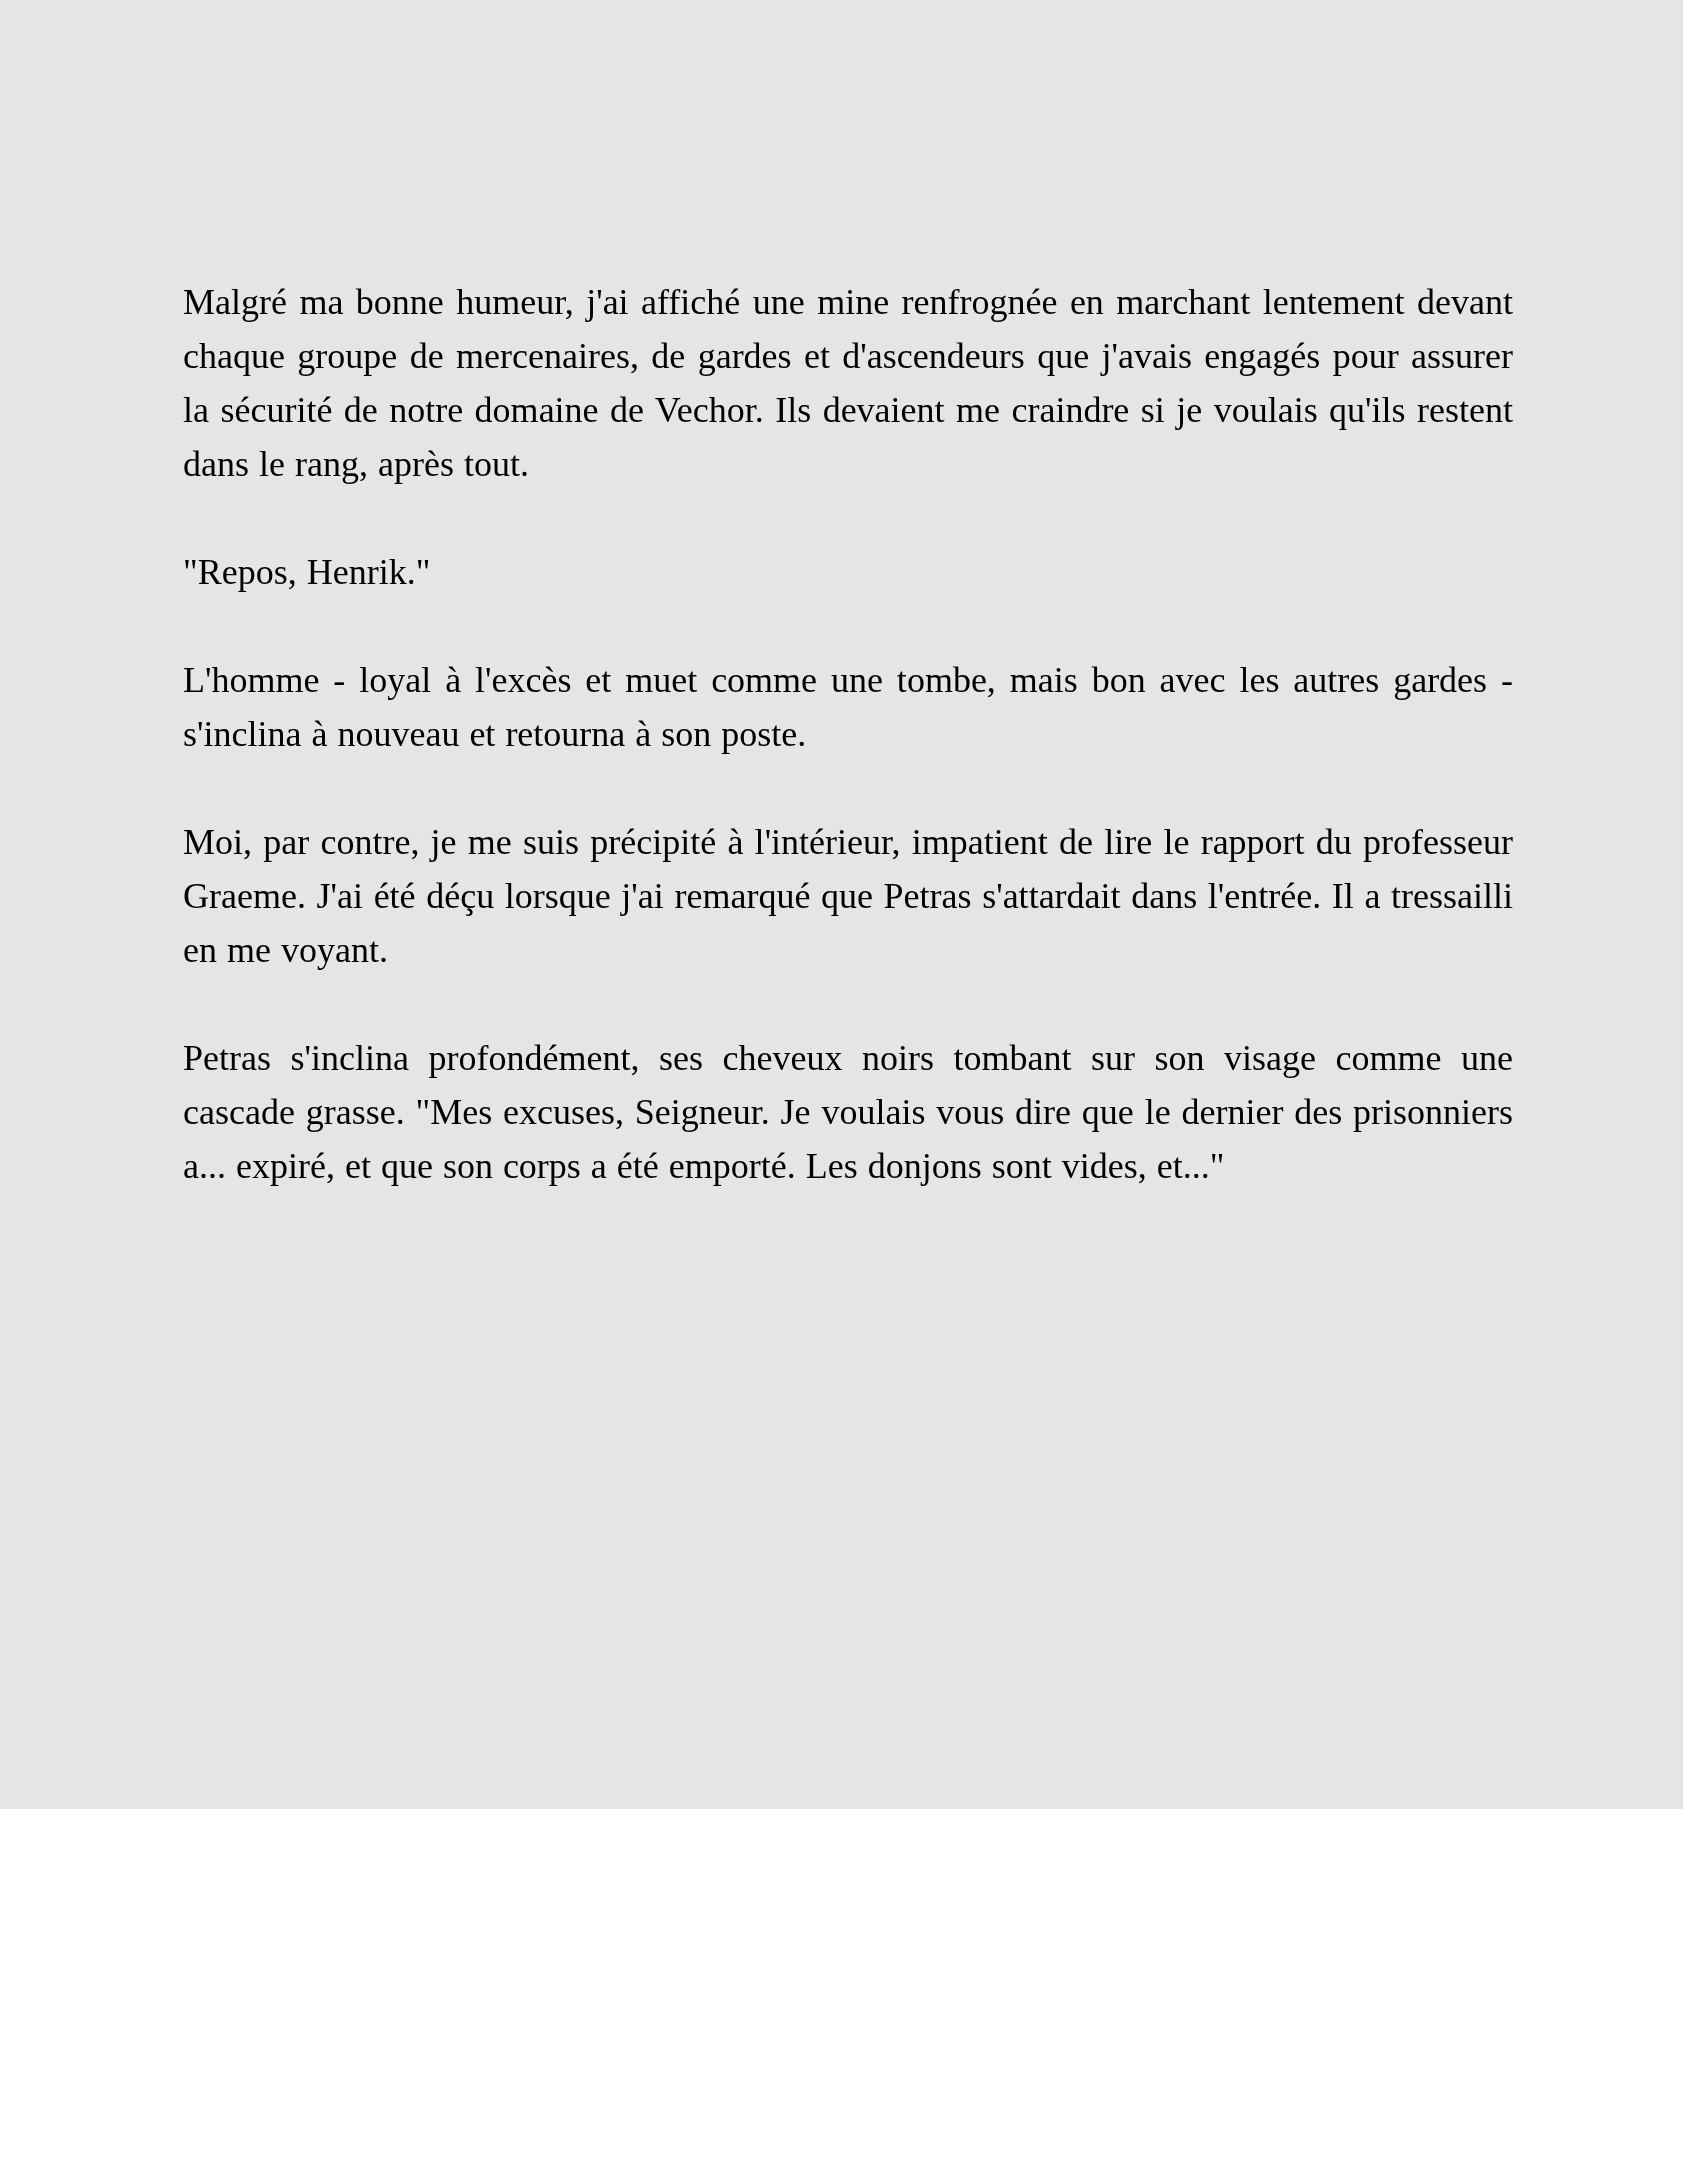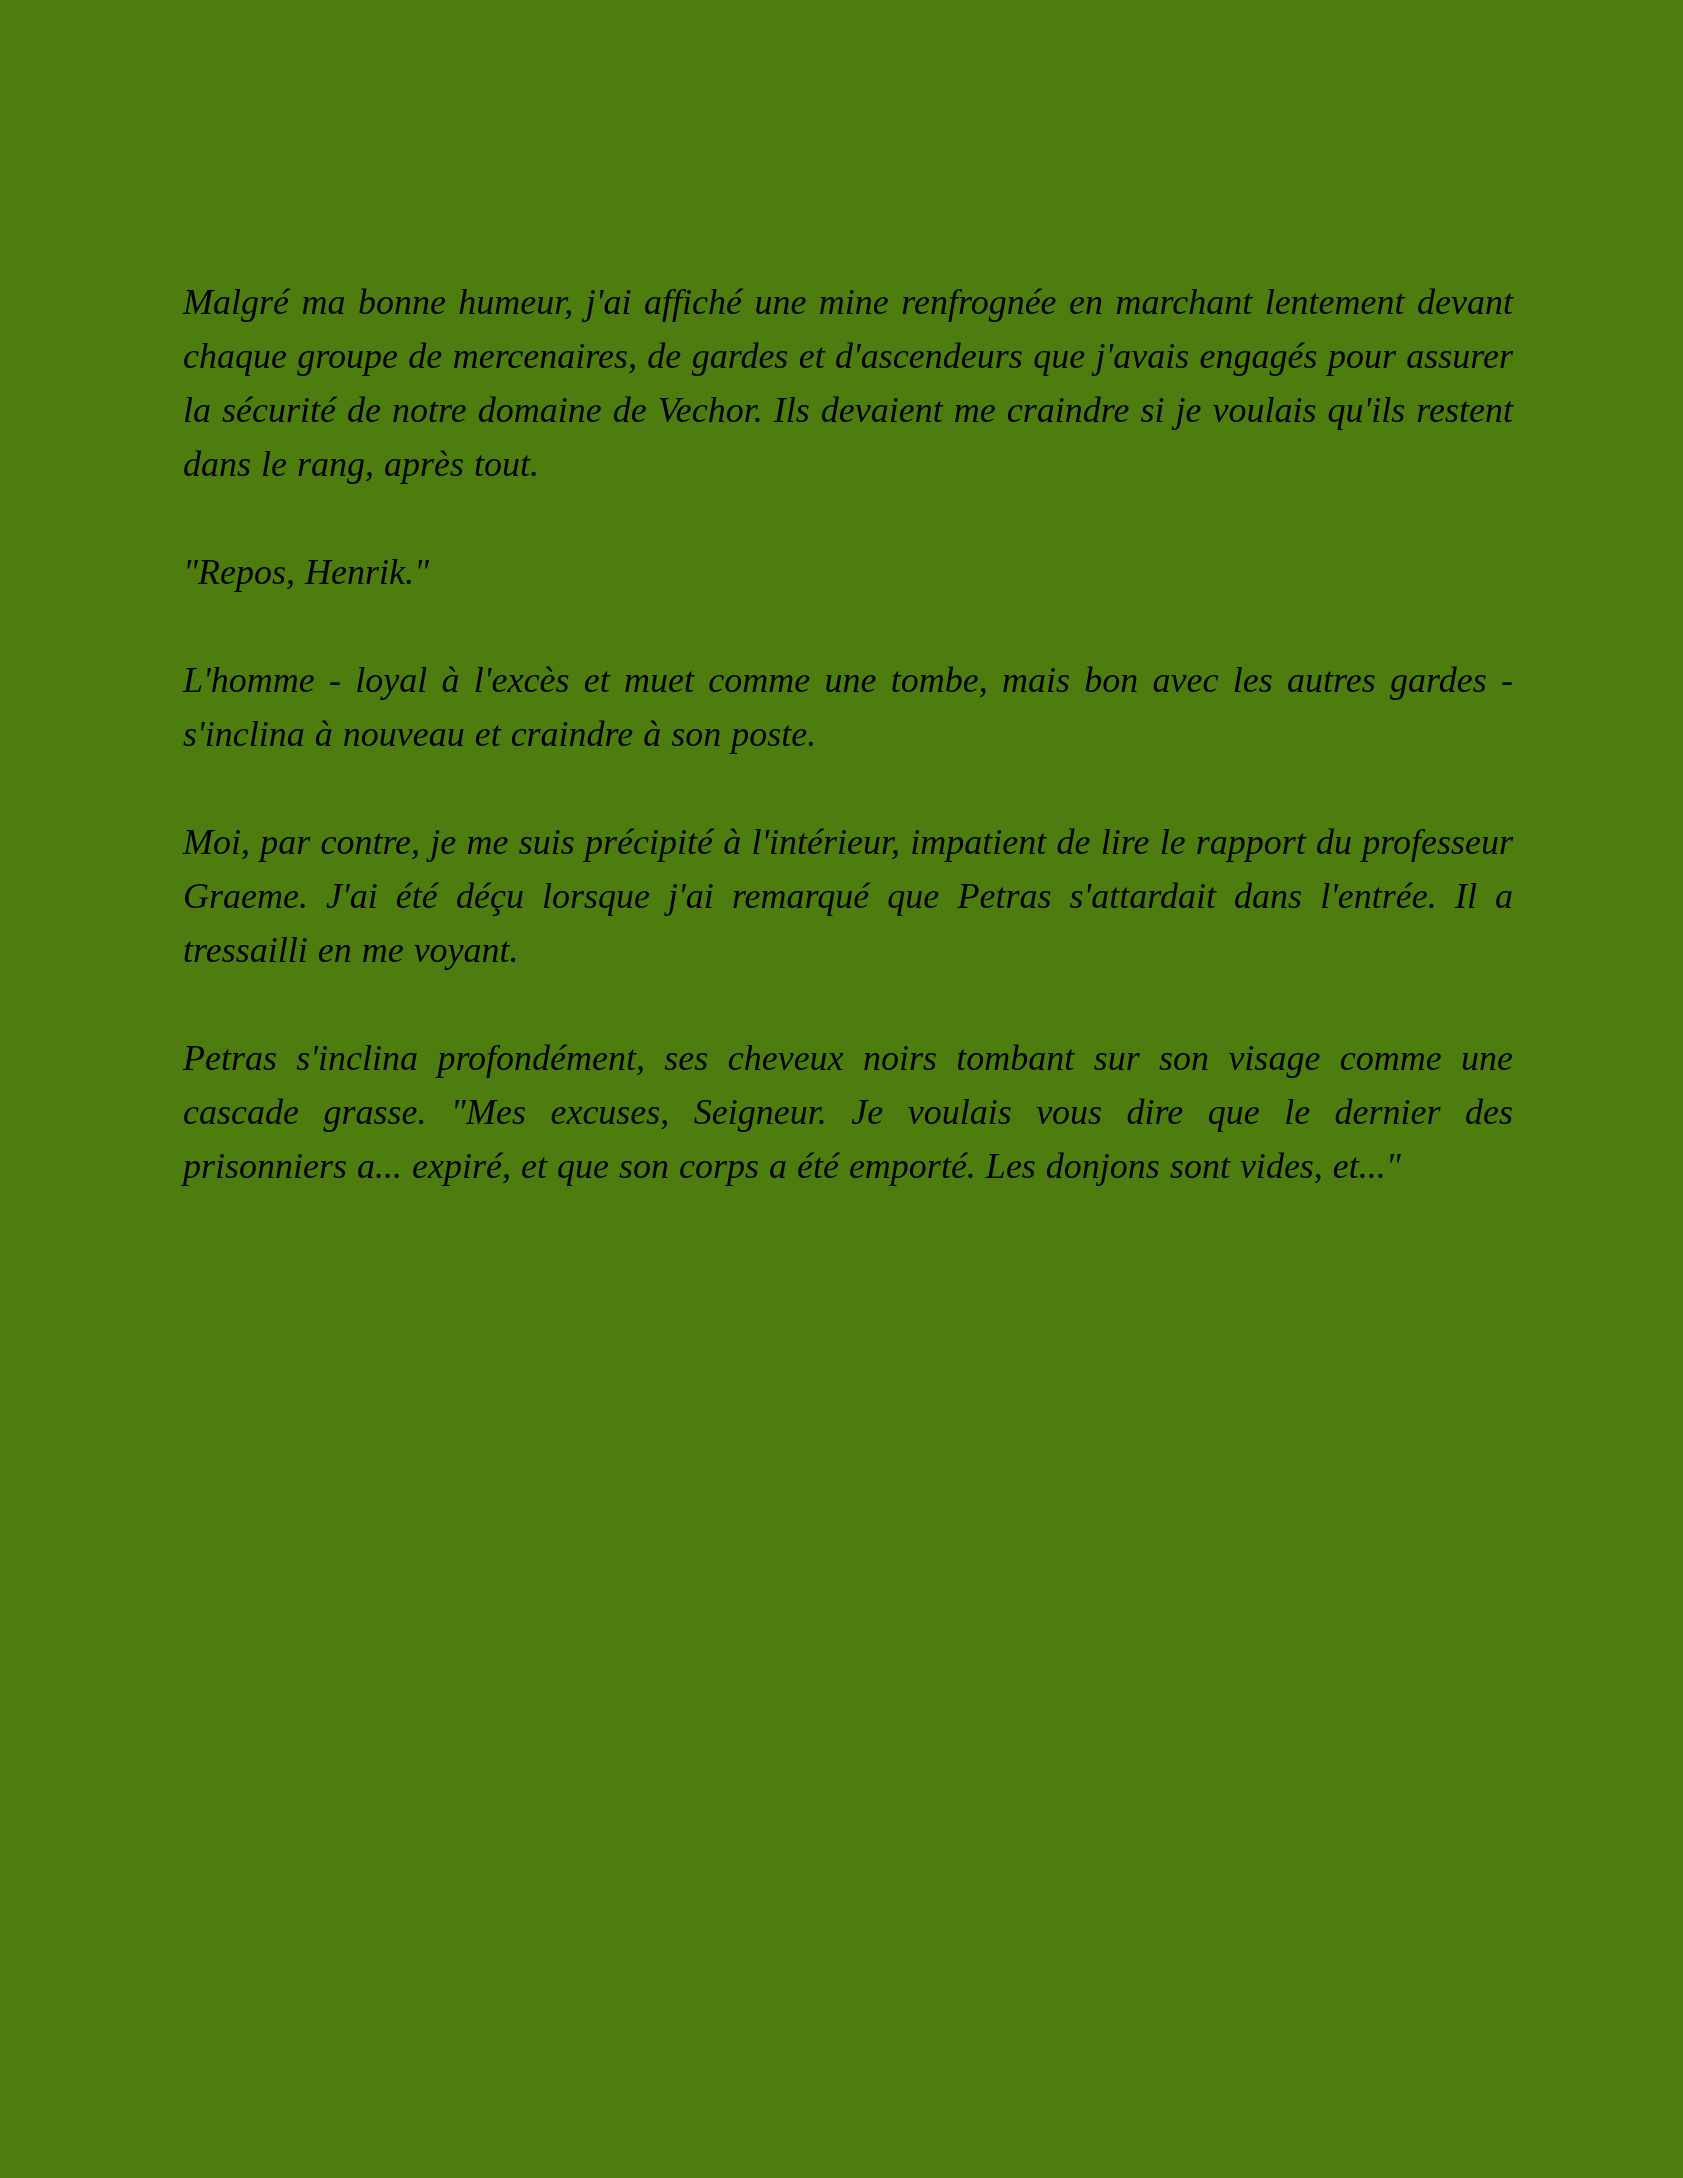--- a/index.html
+++ b/index.html
@@ -9,37 +9,36 @@
   }
   body {
     width: 1683px;
     height: 2178px;
     overflow: hidden;
     font-family: "Liberation Serif", serif;
   }
   .page {
     box-sizing: border-box;
     width: 1683px;
-    height: 2178px;
+    height: 1809px;
     padding: 275px 170px 0 183px;
-    background: #4d7c0f;
-    font-style: italic;
+    background: #e5e5e5;
   }
   .page p {
     margin: 0 0 54px 0;
     font-size: 36px;
     line-height: 54px;
     color: #000000;
     text-align: justify;
     word-spacing: 1px;
   }
 </style>
 </head>
 <body>
 
 <div class="page">
   <p>Malgré ma bonne humeur, j'ai affiché une mine renfrognée en marchant lentement devant chaque groupe de mercenaires, de gardes et d'ascendeurs que j'avais engagés pour assurer la sécurité de notre domaine de Vechor. Ils devaient me craindre si je voulais qu'ils restent dans le rang, après tout.</p>
   <p>"Repos, Henrik."</p>
-  <p>L'homme - loyal à l'excès et muet comme une tombe, mais bon avec les autres gardes - s'inclina à nouveau et craindre à son poste.</p>
+  <p>L'homme - loyal à l'excès et muet comme une tombe, mais bon avec les autres gardes - s'inclina à nouveau et retourna à son poste.</p>
   <p>Moi, par contre, je me suis précipité à l'intérieur, impatient de lire le rapport du professeur Graeme. J'ai été déçu lorsque j'ai remarqué que Petras s'attardait dans l'entrée. Il a tressailli en me voyant.</p>
   <p>Petras s'inclina profondément, ses cheveux noirs tombant sur son visage comme une cascade grasse. "Mes excuses, Seigneur. Je voulais vous dire que le dernier des prisonniers a... expiré, et que son corps a été emporté. Les donjons sont vides, et..."</p>
 </div>
 
 
 </body></html>

